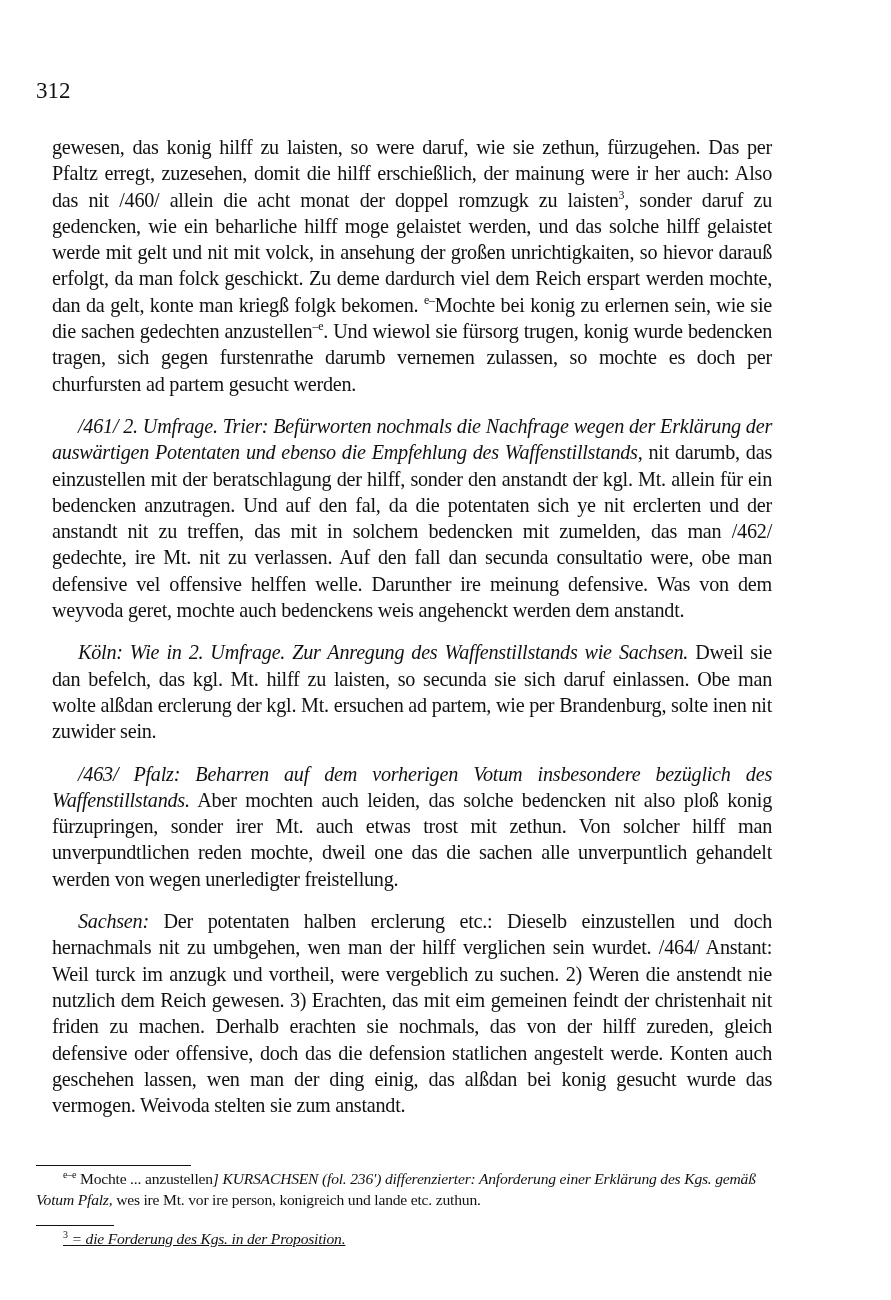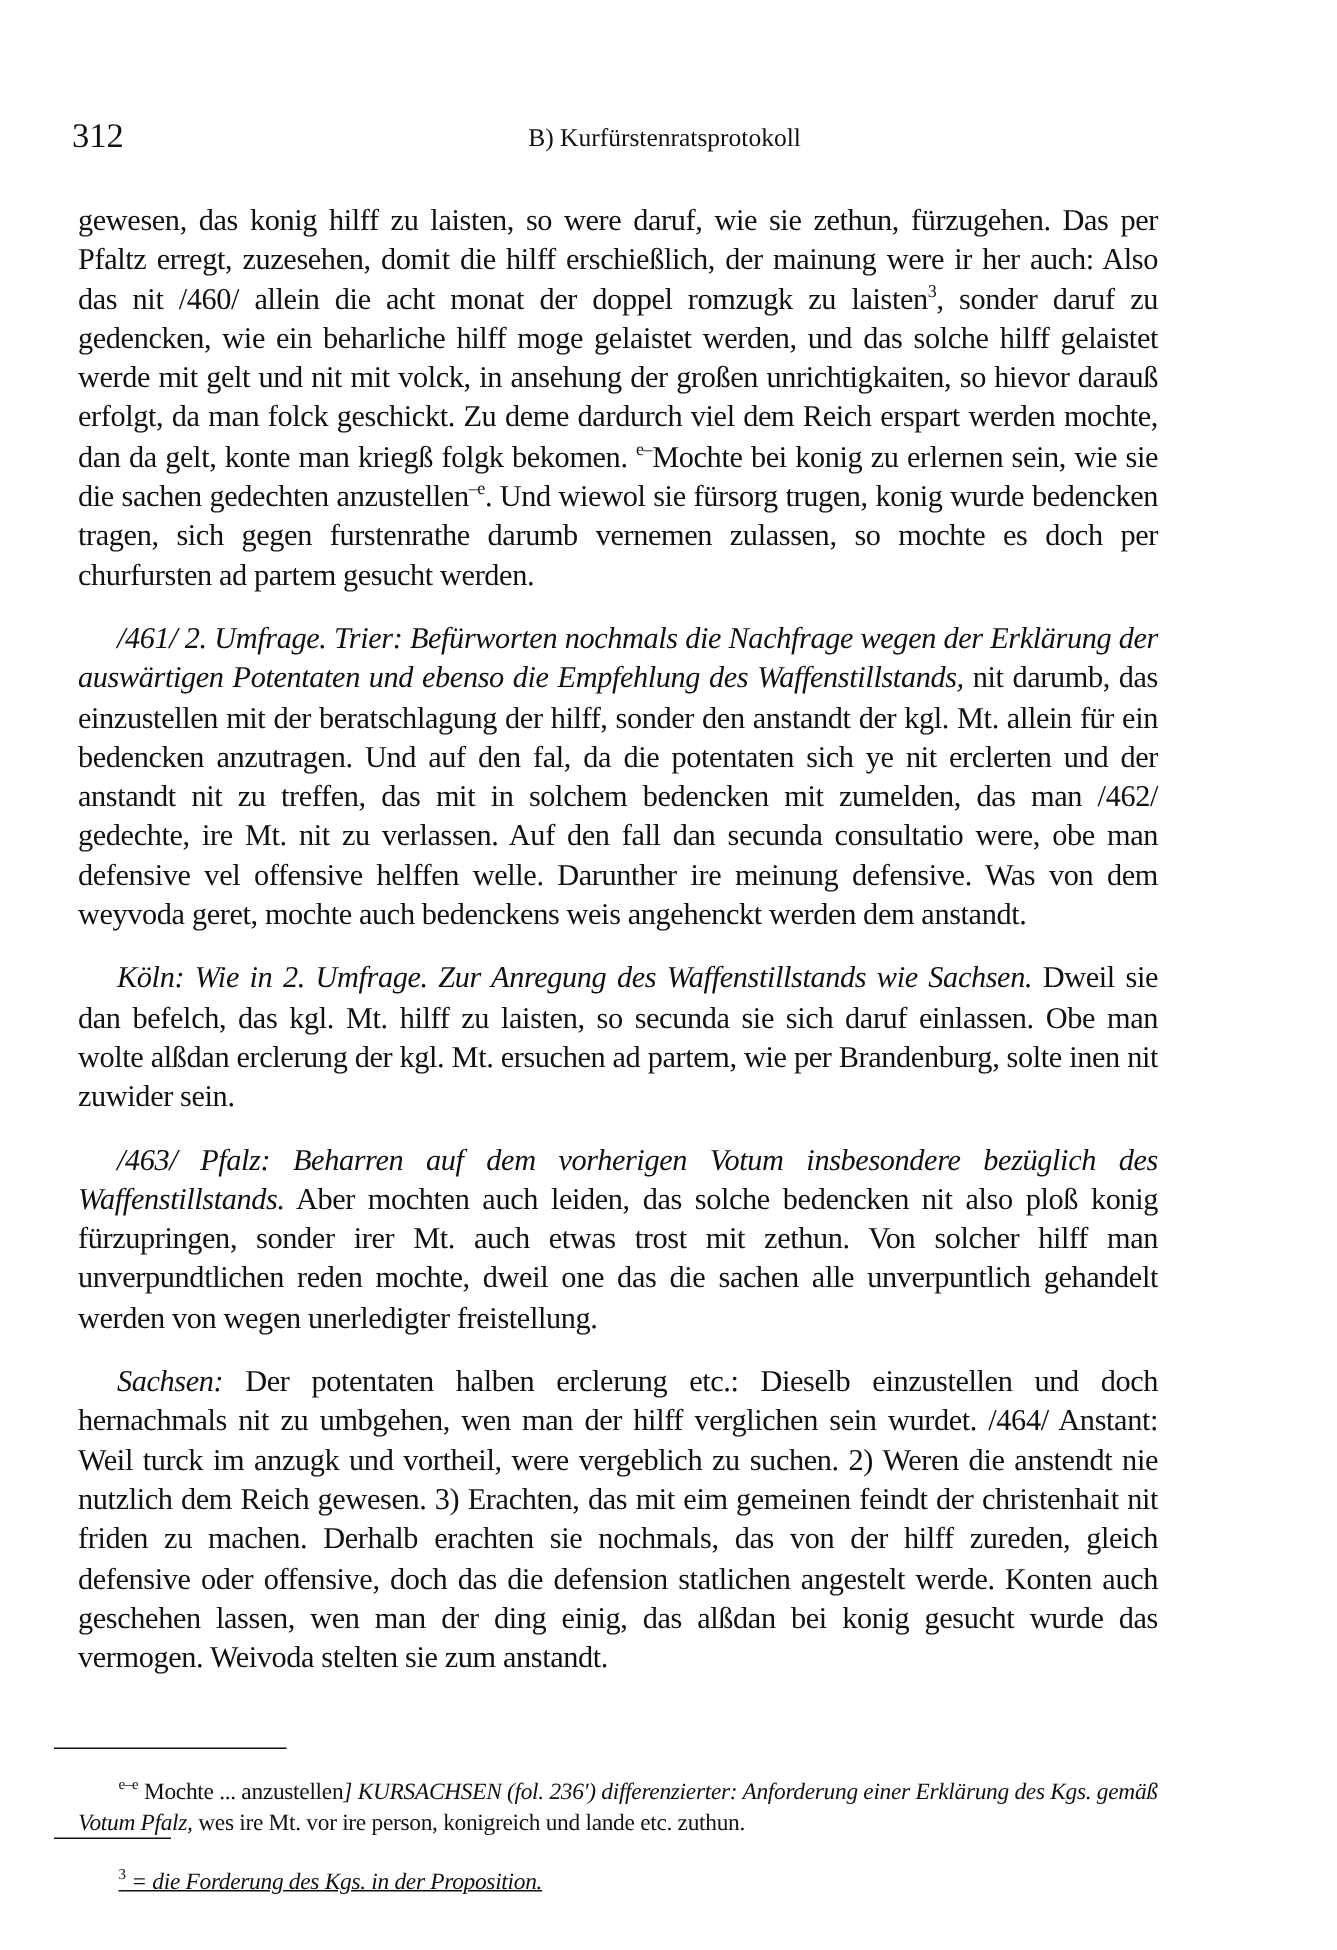--- a/index.html
+++ b/index.html
@@ -1,37 +1,36 @@
 <!DOCTYPE html>
 <html><head>
 <meta charset="utf-8">
 <style>
   html, body { margin: 0; padding: 0; background: #ffffff; }
   body { width: 891px; height: 1300px; position: relative; overflow: hidden;
          font-family: "Liberation Serif", "DejaVu Serif", serif; color: #111; }
-  .header { position: absolute; top: 78px; left: 36px; width: 750px; height: 30px; margin-left: 12px; }
+  .header { position: absolute; top: 78px; left: 36px; width: 750px; height: 30px; }
   .page-num { position: absolute; left: 0; top: 0; font-size: 23px; }
   .running-title { position: absolute; left: 0; right: 0; top: 4px; text-align: center; font-size: 17px; padding-left: 40px; }
   .body-text { position: absolute; top: 118px; left: 36px; width: 752px;
                font-size: 20.2px; line-height: 26.3px; text-align: justify; letter-spacing: -0.25px; }
   .body-text p { margin: 16px; }
   .indent { text-indent: 26px; }
   i { font-style: italic; }
   sup { font-size: 12px; vertical-align: super; line-height: 0; }
   .fn-rule { position: absolute; left: 36px; height: 1px; background: #111; }
   .footnotes { position: absolute; left: 36px; width: 752px; font-size: 15.6px; line-height: 21px; letter-spacing: -0.2px; }
-  .footnotes p { margin: 16px; text-indent: 27px; }
+  .footnotes p { margin: 0; text-indent: 27px; }
   .fnmark { font-size: 10px; vertical-align: super; line-height: 0; }
 </style>
 </head>
 <body>
 
 <div class="header">
   <span class="page-num">312</span>
-  <span class="running-title">B) Kurfürstenratsprotokoll</span>
 </div>
 
 <div class="body-text" id="body-text">
     <p><span>gewesen, das konig hilff zu laisten, so were daruf, wie sie zethun, fürzugehen. Das per Pfaltz erregt, zuzesehen, domit die hilff erschießlich, der mainung were ir her auch: Also das nit /460/ allein die acht monat der doppel romzugk zu laisten</span><sup>3</sup><span>, sonder daruf zu gedencken, wie ein beharliche hilff moge gelaistet werden, und das solche hilff gelaistet werde mit gelt und nit mit volck, in ansehung der großen unrichtigkaiten, so hievor darauß erfolgt, da man folck geschickt. Zu deme dardurch viel dem Reich erspart werden mochte, dan da gelt, konte man kriegß folgk bekomen. </span><sup>e–</sup><span>Mochte bei konig zu erlernen sein, wie sie die sachen gedechten anzustellen</span><sup>–e</sup><span>. Und wiewol sie fürsorg trugen, konig wurde bedencken tragen, sich gegen furstenrathe darumb vernemen zulassen, so mochte es doch per churfursten ad partem gesucht werden.</span></p>
     <p class="indent"><i>/461/ 2. Umfrage. Trier: Befürworten nochmals die Nachfrage wegen der Erklärung der auswärtigen Potentaten und ebenso die Empfehlung des Waffenstillstands,</i><span> nit darumb, das einzustellen mit der beratschlagung der hilff, sonder den anstandt der kgl. Mt. allein für ein bedencken anzutragen. Und auf den fal, da die potentaten sich ye nit erclerten und der anstandt nit zu treffen, das mit in solchem bedencken mit zumelden, das man /462/ gedechte, ire Mt. nit zu verlassen. Auf den fall dan secunda consultatio were, obe man defensive vel offensive helffen welle. Darunther ire meinung defensive. Was von dem weyvoda geret, mochte auch bedenckens weis angehenckt werden dem anstandt.</span></p>
     <p class="indent"><i>Köln: Wie in 2. Umfrage. Zur Anregung des Waffenstillstands wie Sachsen.</i><span> Dweil sie dan befelch, das kgl. Mt. hilff zu laisten, so secunda sie sich daruf einlassen. Obe man wolte alßdan erclerung der kgl. Mt. ersuchen ad partem, wie per Brandenburg, solte inen nit zuwider sein.</span></p>
     <p class="indent"><i>/463/ Pfalz: Beharren auf dem vorherigen Votum insbesondere bezüglich des Waffenstillstands.</i><span> Aber mochten auch leiden, das solche bedencken nit also ploß konig fürzupringen, sonder irer Mt. auch etwas trost mit zethun. Von solcher hilff man unverpundtlichen reden mochte, dweil one das die sachen alle unverpuntlich gehandelt werden von wegen unerledigter freistellung.</span></p>
     <p class="indent"><i>Sachsen:</i><span> Der potentaten halben erclerung etc.: Dieselb einzustellen und doch hernachmals nit zu umbgehen, wen man der hilff verglichen sein wurdet. /464/ Anstant: Weil turck im anzugk und vortheil, were vergeblich zu suchen. 2) Weren die anstendt nie nutzlich dem Reich gewesen. 3) Erachten, das mit eim gemeinen feindt der christenhait nit friden zu machen. Derhalb erachten sie nochmals, das von der hilff zureden, gleich defensive oder offensive, doch das die defension statlichen angestelt werde. Konten auch geschehen lassen, wen man der ding einig, das alßdan bei konig gesucht wurde das vermogen. Weivoda stelten sie zum anstandt.</span></p>
   </div>
 

